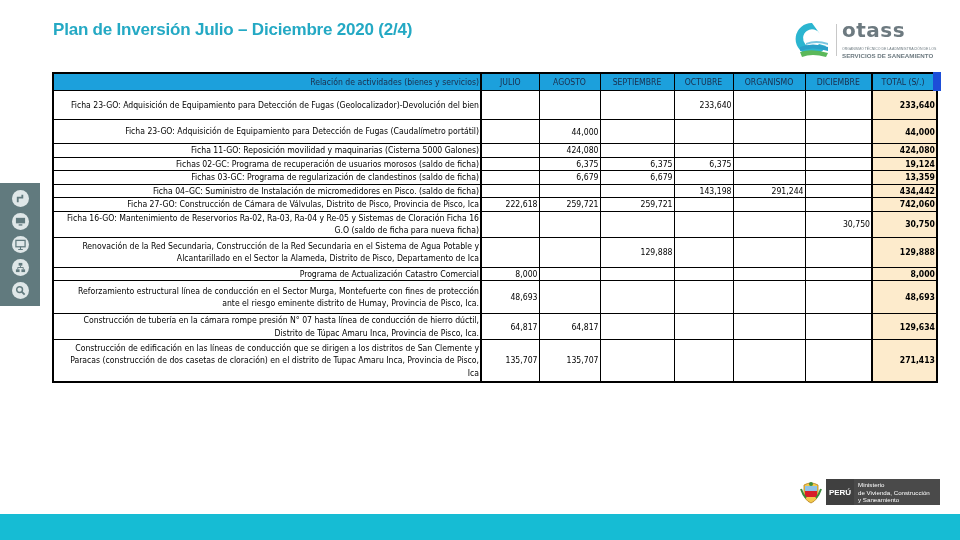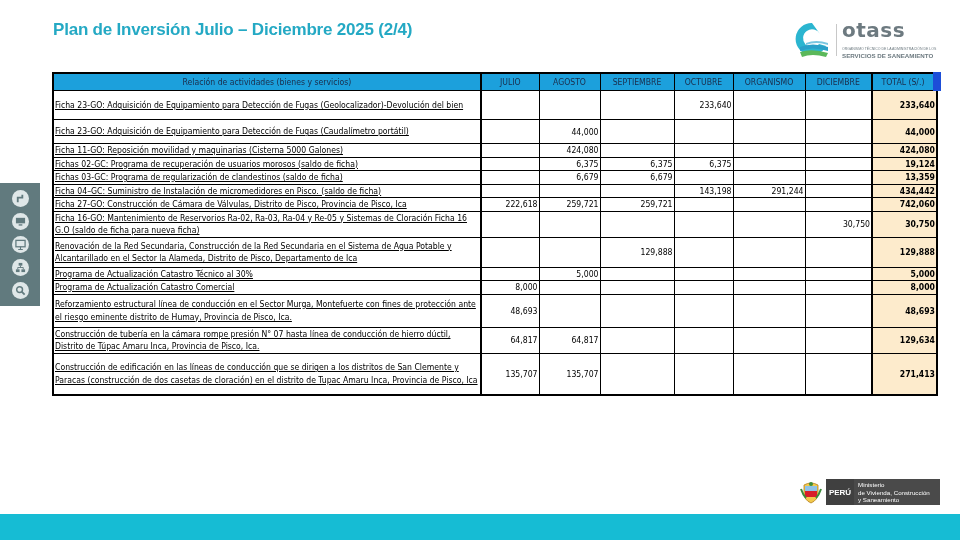--- a/index.html
+++ b/index.html
@@ -39,28 +39,28 @@
     font-family:"DejaVu Sans Condensed","DejaVu Sans", sans-serif; font-size:8.6px; color:#000;
     table-layout:fixed;
   }
   table.plan th, table.plan td {
     border:1px solid #000; padding:0 1px; vertical-align:middle; overflow:hidden;
   }
   table.plan th {
     background:#1ca0dc; color:#1b2c4a; font-weight:normal; height:16px; text-align:center;
     font-size:8.6px; border-top:2px solid #000;
   }
-  table.plan td.desc { text-align:left; line-height:12.5px; padding-left:1px;text-decoration:underline; }
+  table.plan td.desc { text-align:left; line-height:12.5px; padding-left:7px; }
   table.plan td.num { text-align:right; padding-right:1px; }
   table.plan td.total {
     background:#fdebcc; text-align:right; font-weight:bold; padding-right:1px;
     border-left:2px solid #000; border-right:2px solid #000;
   }
   table.plan th.total-h { border-left:2px solid #000; border-right:8px solid #1d4ed8; }
-  table.plan td.desc, table.plan th.desc-h { border-left:2px solid #000; border-right:2px solid #000; }
+  table.plan td.desc, table.plan th.desc-h { border-left:2px solid #000; border-right:2px solid #000;text-align:right; }
   table.plan tr:last-child td { border-bottom:2px solid #000; }
 
   .footer-brand {
     position:absolute; left:800px; top:478px; width:140px; height:28px;
   }
   .footer-brand .shield { position:absolute; left:0; top:2px; width:22px; height:24px; }
   .footer-brand .peru {
     position:absolute; left:26px; top:1px; width:28px; height:26px; background:#404040;
     color:#fff; font-size:8px; font-weight:bold; display:flex; align-items:center; justify-content:center;
   }
@@ -68,21 +68,21 @@
     position:absolute; left:54px; top:1px; width:86px; height:26px; background:#4a4a4a;
     color:#fff; font-size:6.2px; line-height:7.5px; padding:2px 0 0 4px; box-sizing:border-box;
   }
   .bottom-bar {
     position:absolute; left:0; top:514px; width:960px; height:26px; background:#16bcd4;
   }
 </style>
 </head>
 <body>
 
-<div class="title">Plan de Inversión Julio – Diciembre 2025 (2/4)</div>
+<div class="title">Plan de Inversión Julio – Diciembre 2020 (2/4)</div>
 
 <div class="logo">
   <svg class="mark" viewBox="0 0 40 40">
     <path d="M20 3 A16 16 0 1 0 34 26 L27 24 A9 9 0 1 1 28 14 Z" fill="#2bb5d0"></path>
     <path d="M8 27 Q20 22 36 27 L36 31 Q20 26 8 31 Z" fill="#2aa0c8"></path>
     <path d="M8 32 Q20 28 36 33 L34 37 Q20 33 10 37 Z" fill="#5bb85a"></path>
     <path d="M14 23 Q24 19 36 23 L36 25 Q24 21 14 25 Z" fill="#79c6e0"></path>
   </svg>
   <div class="sep"></div>
   <div class="word">otass</div>
@@ -232,30 +232,20 @@
       <td class="desc">Renovación de la Red Secundaria, Construcción de la Red Secundaria en el Sistema de Agua Potable y Alcantarillado en el Sector la Alameda, Distrito de Pisco, Departamento de Ica</td>
       <td class="num"></td>
       <td class="num"></td>
       <td class="num">129,888</td>
       <td class="num"></td>
       <td class="num"></td>
       <td class="num"></td>
       <td class="total">129,888</td>
     </tr>
     <tr style="height:12px">
-      <td class="desc">Programa de Actualización Catastro Técnico al 30%</td>
-      <td class="num"></td>
-      <td class="num">5,000</td>
-      <td class="num"></td>
-      <td class="num"></td>
-      <td class="num"></td>
-      <td class="num"></td>
-      <td class="total">5,000</td>
-    </tr>
-    <tr style="height:12px">
       <td class="desc">Programa de Actualización Catastro Comercial</td>
       <td class="num">8,000</td>
       <td class="num"></td>
       <td class="num"></td>
       <td class="num"></td>
       <td class="num"></td>
       <td class="num"></td>
       <td class="total">8,000</td>
     </tr>
     <tr style="height:33px">

